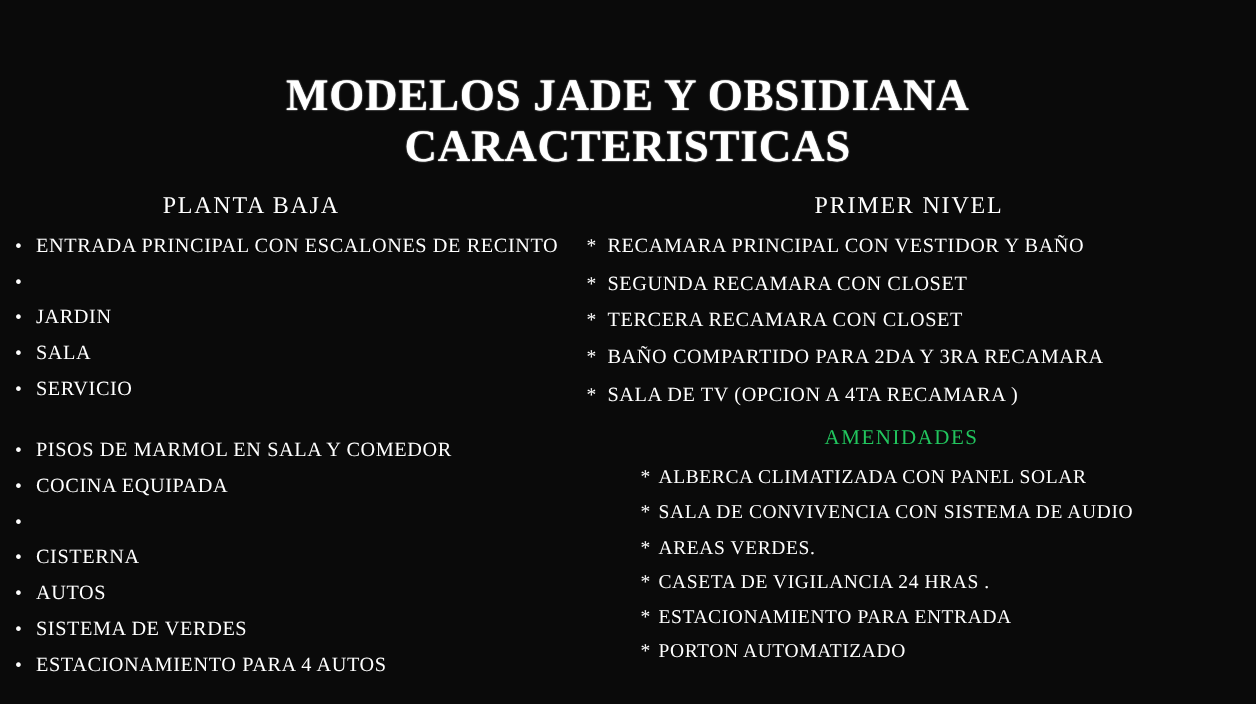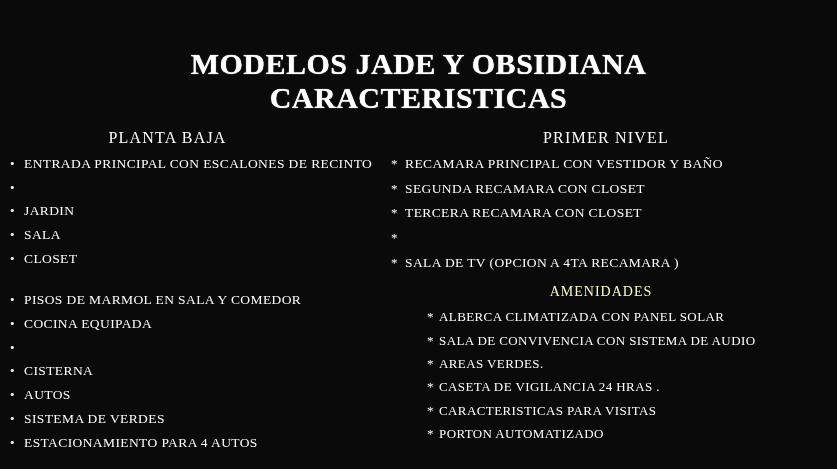--- a/index.html
+++ b/index.html
@@ -92,21 +92,21 @@
   ul.right-list li {
     margin-bottom: 10px;
     padding-left: 6px;
   }
   .amen-heading {
     text-align: center;
     font-size: 14px;
     letter-spacing: 1px;
     margin: 14px 0 10px 0;
     padding-right: 20px;
-    color: #fef9c3;
+    color: #22c55e;
   }
   ul.amen-list {
     list-style: none;
     margin: 0;
     padding: 0 0 0 42px;
   }
   ul.amen-list li {
     display: flex;
     align-items: baseline;
     font-size: 13px;
@@ -145,21 +145,21 @@
         <li>
           <span class="bullet-mark">•</span>
           <span class="bullet-text">JARDIN</span>
         </li>
         <li>
           <span class="bullet-mark">•</span>
           <span class="bullet-text">SALA</span>
         </li>
         <li>
           <span class="bullet-mark">•</span>
-          <span class="bullet-text">CLOSET</span>
+          <span class="bullet-text">SERVICIO</span>
         </li>
         <li class="gap-row"></li>
         <li>
           <span class="bullet-mark">•</span>
           <span class="bullet-text">PISOS DE MARMOL  EN SALA Y COMEDOR</span>
         </li>
         <li>
           <span class="bullet-mark">•</span>
           <span class="bullet-text">COCINA EQUIPADA</span>
         </li>
@@ -195,20 +195,21 @@
         <li>
           <span class="bullet-mark">*</span>
           <span class="bullet-text">SEGUNDA RECAMARA CON CLOSET</span>
         </li>
         <li>
           <span class="bullet-mark">*</span>
           <span class="bullet-text">TERCERA RECAMARA CON CLOSET</span>
         </li>
         <li>
           <span class="bullet-mark">*</span>
+          <span class="bullet-text"> BAÑO COMPARTIDO PARA 2DA Y 3RA RECAMARA</span>
         </li>
         <li>
           <span class="bullet-mark">*</span>
           <span class="bullet-text">SALA DE TV  (OPCION  A 4TA RECAMARA )</span>
         </li>
       </ul>
 
       <div class="amen-heading">AMENIDADES</div>
       <ul class="amen-list">
         <li>
@@ -222,21 +223,21 @@
         <li>
           <span class="bullet-mark">*</span>
           <span class="bullet-text">AREAS VERDES.</span>
         </li>
         <li>
           <span class="bullet-mark">*</span>
           <span class="bullet-text">CASETA DE VIGILANCIA 24 HRAS .</span>
         </li>
         <li>
           <span class="bullet-mark">*</span>
-          <span class="bullet-text"> CARACTERISTICAS PARA VISITAS</span>
+          <span class="bullet-text"> ESTACIONAMIENTO PARA ENTRADA</span>
         </li>
         <li>
           <span class="bullet-mark">*</span>
           <span class="bullet-text">PORTON AUTOMATIZADO</span>
         </li>
       </ul>
     </div>
 
   </div>
 </div>

